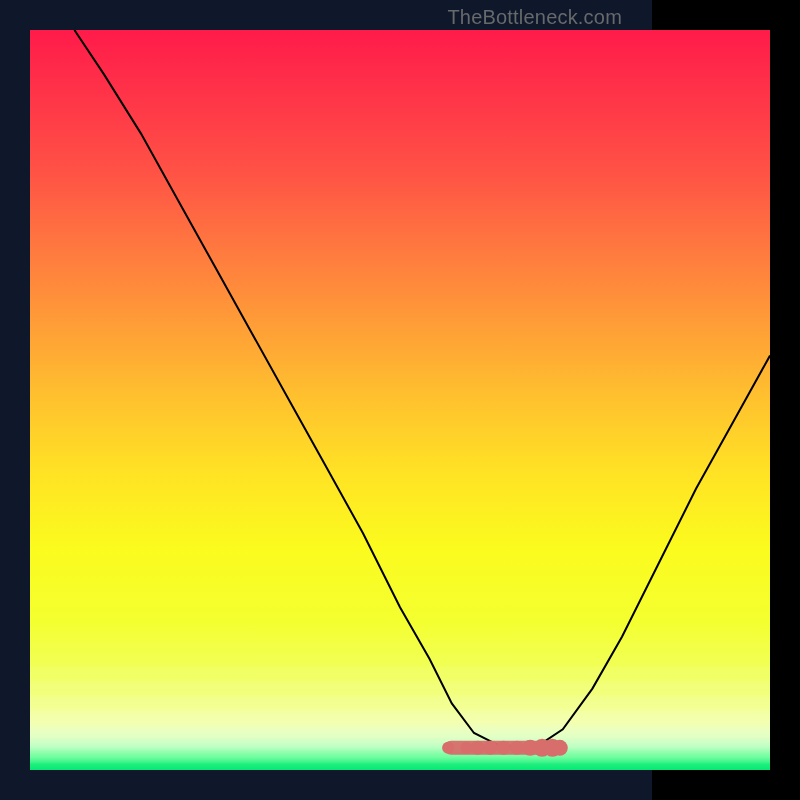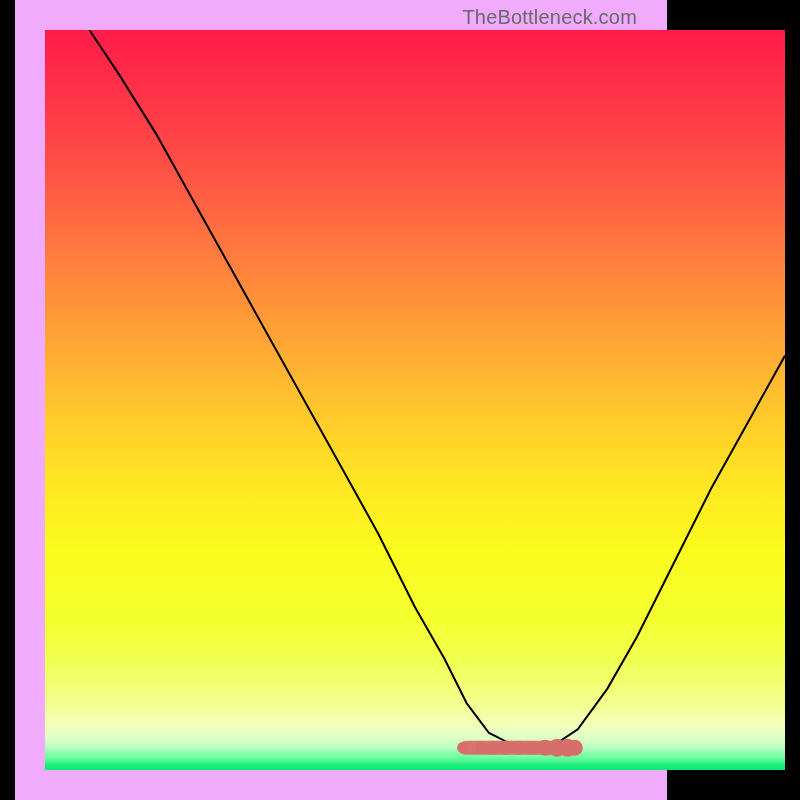--- a/index.html
+++ b/index.html
@@ -1,22 +1,21 @@
 <!DOCTYPE html>
 <html><head>
 <meta charset="utf-8">
 <style>
   * { margin: 0; padding: 0; box-sizing: border-box; }
   html, body { width: 800px; height: 800px; overflow: hidden; background: #000; }
   .stage {
     position: relative;
     width: 652px;
     height: 800px;
-    background: #f0abfc;
-    margin-left: 15px;
+    background: #0f172a;
   }
   .plot-area {
     position: absolute;
     left: 30px;
     top: 30px;
     width: 740px;
     height: 740px;
   }
   .gradient-bg {
     position: absolute;

